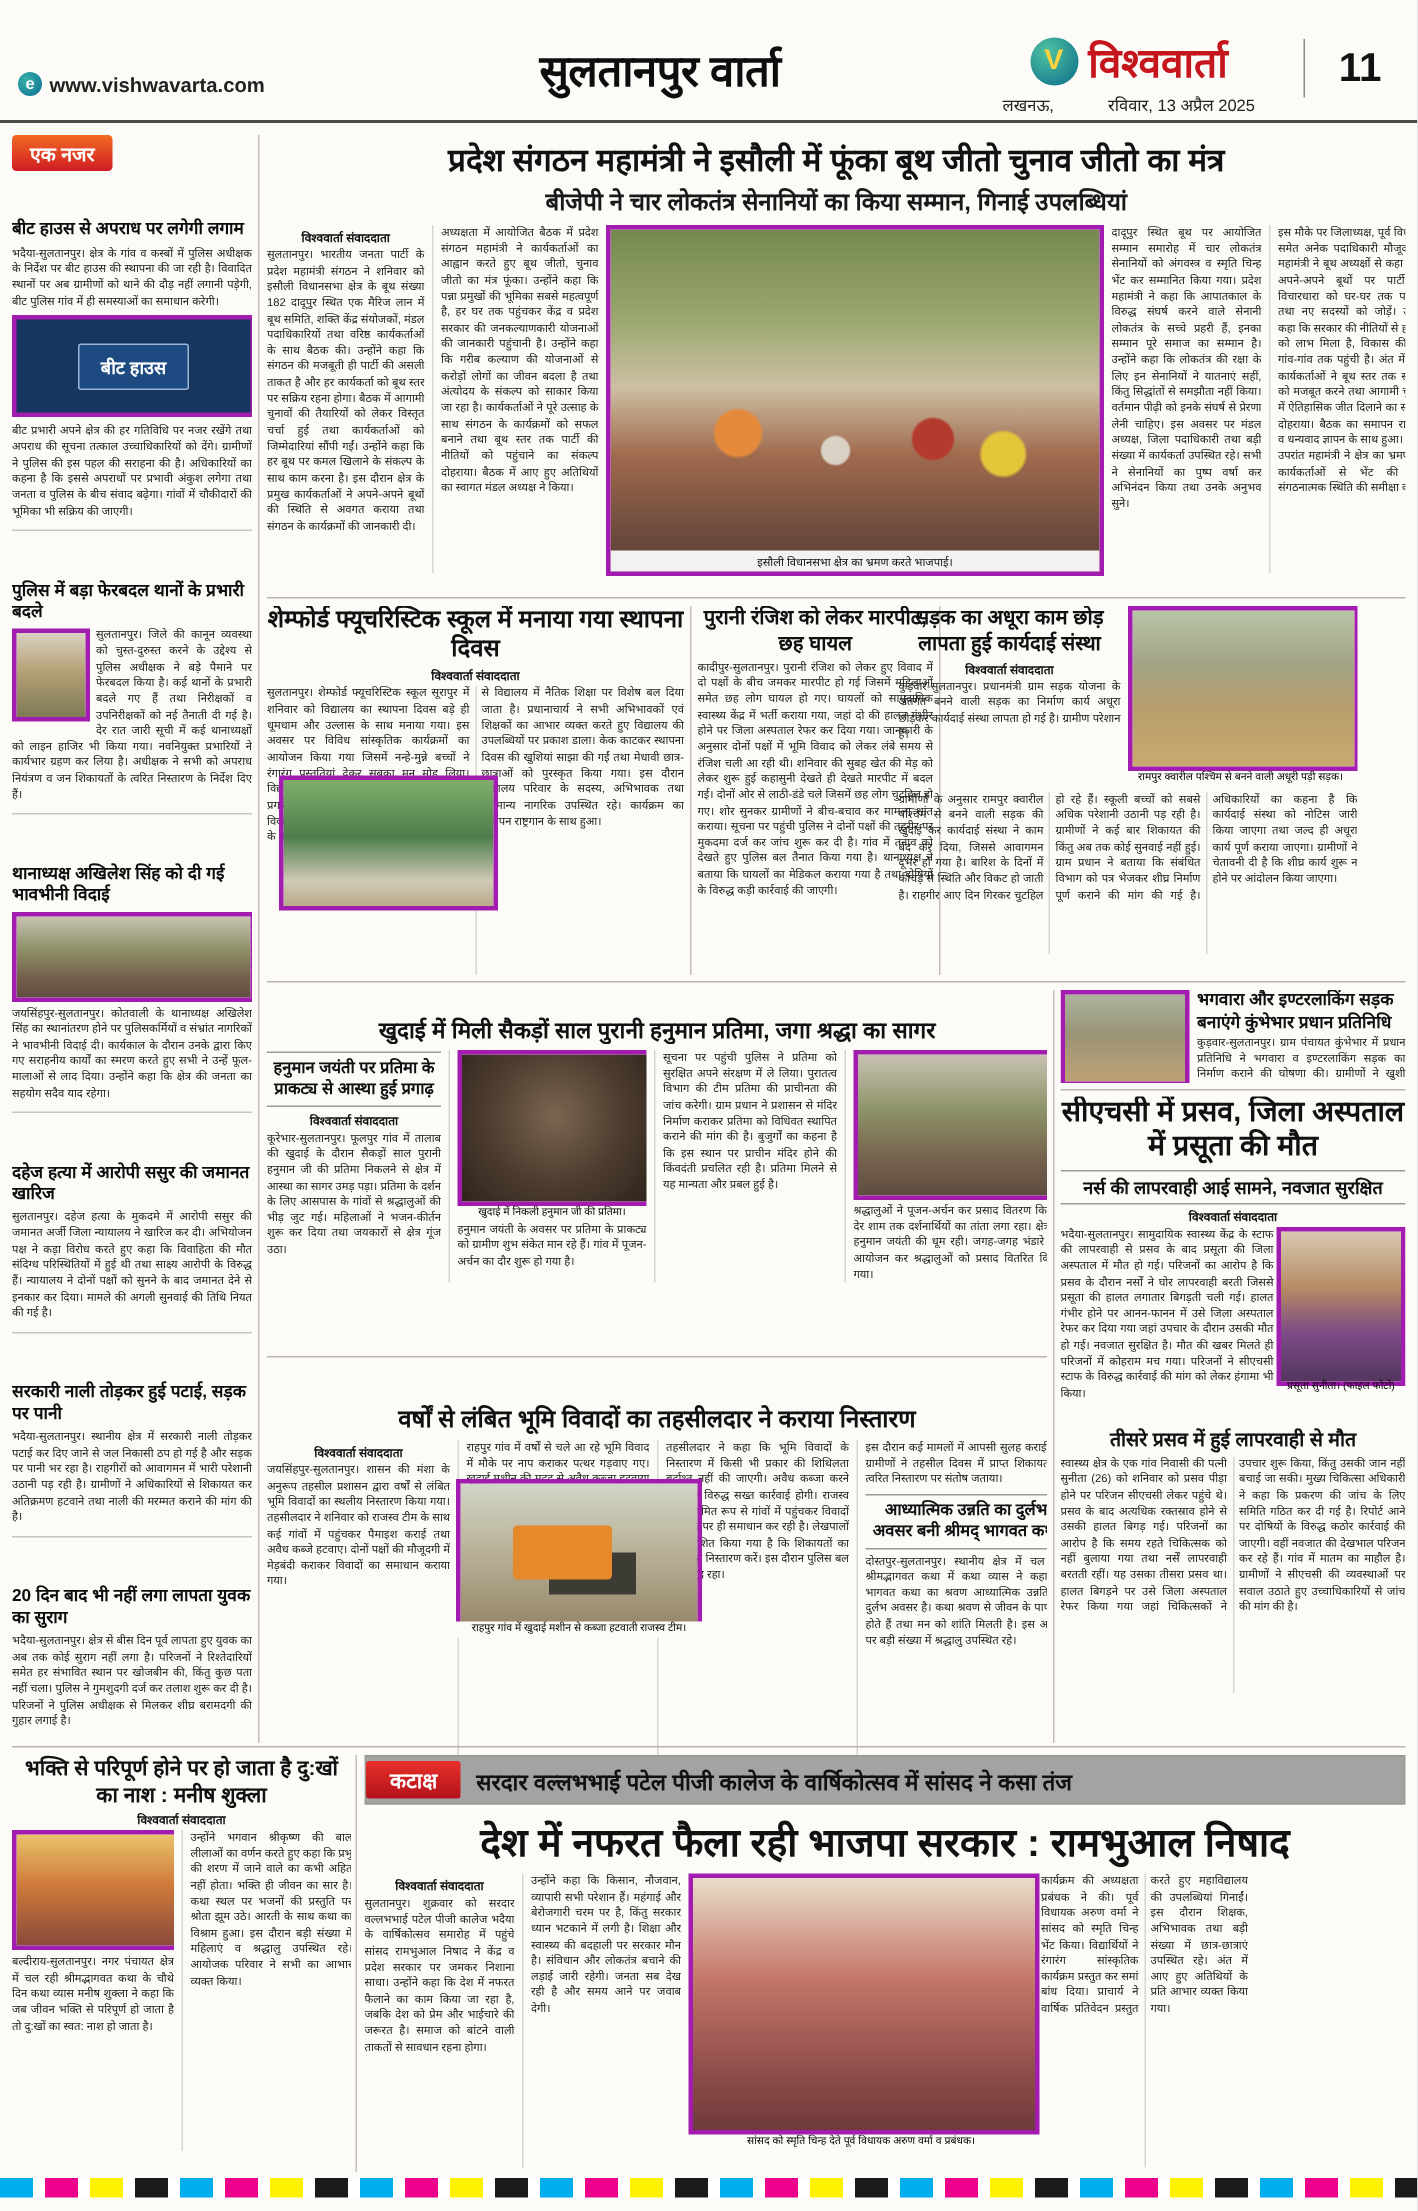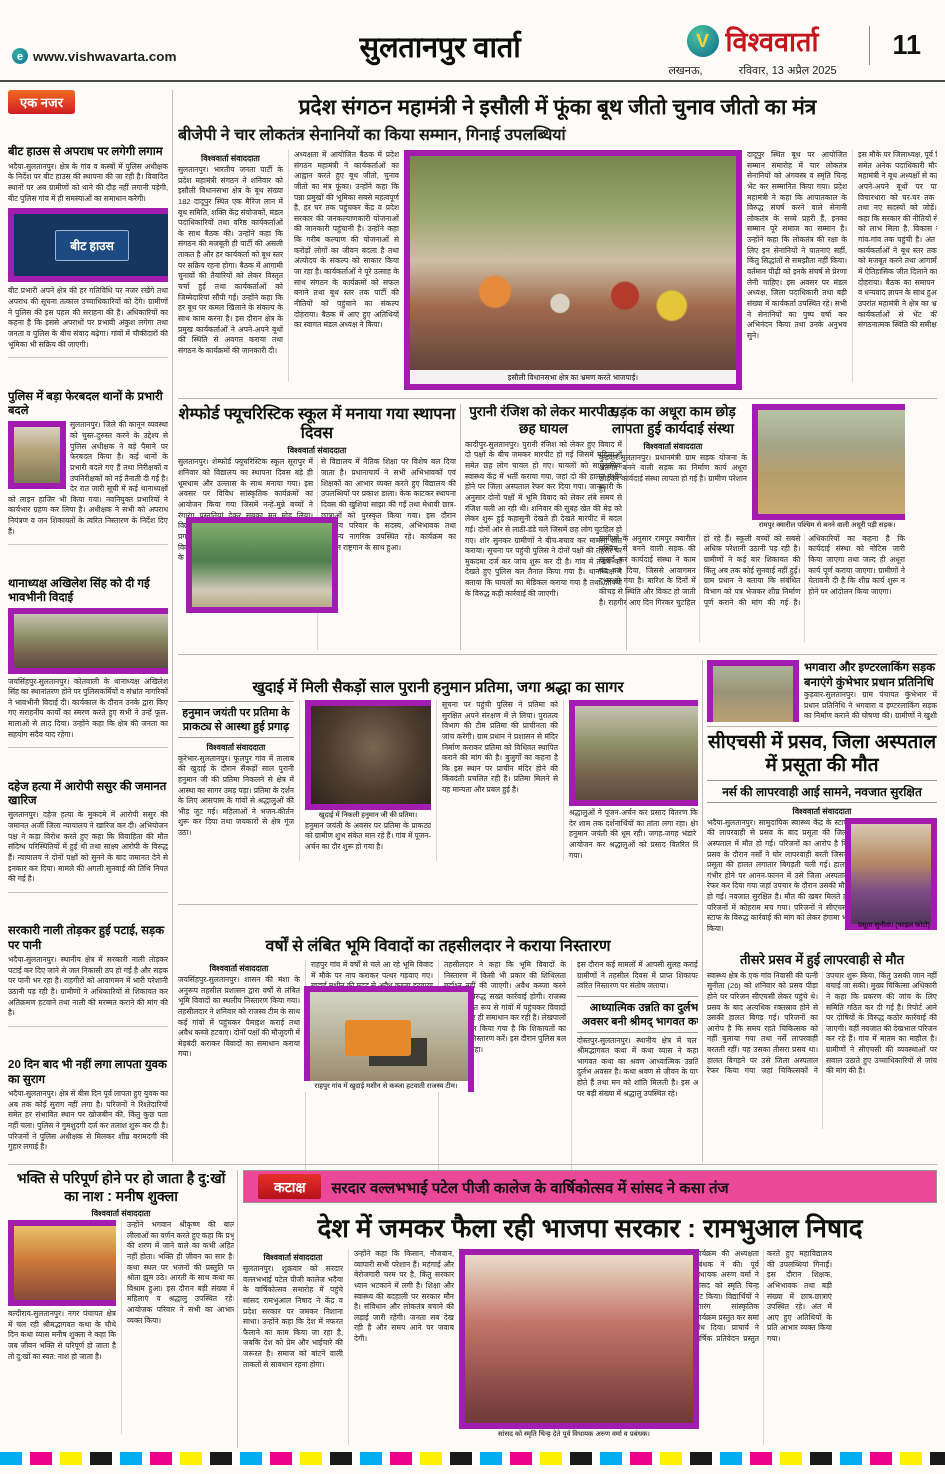--- a/index.html
+++ b/index.html
@@ -36,21 +36,21 @@
   .hdr-rule{position:absolute;left:0;top:80px;width:945px;height:2px;background:#4a4a4a;}
   
   .sidebar{position:absolute;left:8px;top:90px;width:160px;height:1070px;display:flex;
            flex-direction:column;justify-content:space-between;overflow:hidden;}
   .eknazar{align-self:flex-start;background:linear-gradient(180deg,#f26a22,#cf1d24);color:#fff;
            font-size:13px;font-weight:bold;padding:3px 12px;border-radius:3px;}
   .sart{border-bottom:1px solid #c8c5bf;padding:4px 0 7px;}
   .sart:last-child{border-bottom:none;}
   .sh{font-size:11.5px;font-weight:bold;line-height:1.25;margin:0 0 3px;color:#0d0d0d;}
   
-  .photo{border:6px solid #a21caf;position:relative;overflow:hidden;background:#bbb;}
+  .photo{border:3px solid #a21caf;position:relative;overflow:hidden;background:#bbb;}
   .ph-crowd{background:linear-gradient(180deg,#76884f 0%,#9aa86f 26%,#cdbfa3 46%,#a06a4e 66%,#6e4c3e 88%,#5c4036 100%);}
   .ph-crowd:before{content:"";position:absolute;left:10%;top:46%;width:80%;height:34%;
       background:radial-gradient(circle at 20% 40%,#e58a3a 0 7%,transparent 8%),
                  radial-gradient(circle at 45% 55%,#d9d2c4 0 6%,transparent 7%),
                  radial-gradient(circle at 70% 45%,#b33b2e 0 7%,transparent 8%),
                  radial-gradient(circle at 88% 58%,#e5c63a 0 6%,transparent 7%);}
   .ph-sign{background:#16355f;display:flex;align-items:center;justify-content:center;}
   .signboard{background:#1d4a80;border:1px solid #9db6d6;color:#fff;font-size:12px;font-weight:bold;
              padding:6px 14px;border-radius:2px;}
   .ph-police{background:linear-gradient(180deg,#d8d2c2 0%,#b5a177 45%,#7e7a55 100%);}
@@ -62,29 +62,29 @@
   .ph-portrait{background:linear-gradient(180deg,#d9c9b2 0%,#b58a64 38%,#7c4a86 68%,#53365f 100%);}
   .ph-excavator{background:linear-gradient(180deg,#d2d5c6 0%,#b4ac92 55%,#97876a 100%);}
   .ph-excavator:before{content:"";position:absolute;left:22%;top:30%;width:42%;height:38%;
       background:#e6892b;border-radius:3px;box-shadow:20px 14px 0 -4px #3c3c34;}
   .ph-stage{background:linear-gradient(180deg,#e9dcc8 0%,#c4766a 40%,#8e4c49 78%,#6e3a3a 100%);}
   .ph-temple{background:linear-gradient(180deg,#e8c36a 0%,#cf7a3a 45%,#8a4a3a 100%);}
   .pcap{position:absolute;left:0;right:0;bottom:0;background:rgba(255,255,255,.93);
         font-size:7.5px;text-align:center;padding:2px 3px;}
   
   .h-lead{font-size:21px;font-weight:bold;text-align:center;margin:2px 0 3px;white-space:nowrap;overflow:hidden;}
-  .h-sub{font-size:16px;font-weight:bold;margin:0 0 5px;color:#191919;}
+  .h-sub{font-size:16px;font-weight:bold;text-align:center;margin:0 0 5px;color:#191919;}
   .h-md{font-size:16px;font-weight:bold;text-align:center;line-height:1.2;margin:0 0 2px;}
   .h-sm{font-size:13.5px;font-weight:bold;text-align:center;line-height:1.25;margin:0 0 2px;}
   .h-one{font-size:15px;font-weight:bold;text-align:center;white-space:nowrap;overflow:hidden;margin:0 0 4px;}
   .inset-h{font-size:11px;font-weight:bold;text-align:center;line-height:1.3;
            border-top:1px solid #999;border-bottom:1px solid #999;padding:3px 1px;margin:1px 0 3px;}
   .klabel{background:linear-gradient(180deg,#e8302a,#b3121a);color:#fff;font-size:14px;font-weight:bold;
           padding:3px 16px;border-radius:2px;flex:none;}
-  .strap-row{display:flex;align-items:center;gap:10px;border:1px solid #9a978f;padding:3px 14px;background:#ec4899;}
+  .strap-row{display:flex;align-items:center;gap:10px;border:1px solid #9a978f;padding:3px 0;background:#a3a3a3;}
   .strap{font-size:15px;font-weight:bold;}
   .k-h{font-size:26px;font-weight:bold;text-align:center;margin:6px 0 4px;white-space:nowrap;overflow:hidden;}
   .cmyk{position:absolute;left:0;top:1452px;width:945px;height:13px;
         background:repeating-linear-gradient(90deg,#00aeef 0 22px,#ffffff 22px 30px,#ec008c 30px 52px,
         #ffffff 52px 60px,#fff200 60px 82px,#ffffff 82px 90px,#1a1a1a 90px 112px,#ffffff 112px 120px);}
   .floatph{float:left;margin:1px 4px 2px 0;}
 </style>
 </head>
 <body>
 
@@ -308,21 +308,21 @@
     </div>
   </section>
 
   <div class="vl" style="left:237px;top:1170px;height:278px;"></div>
 
   <section class="abs" style="left:243px;top:1170px;width:694px;height:278px;overflow:hidden;">
     <div class="strap-row">
       <span class="klabel">कटाक्ष</span>
       <span class="strap">सरदार वल्लभभाई पटेल पीजी कालेज के वार्षिकोत्सव में सांसद ने कसा तंज</span>
     </div>
-    <h1 class="k-h">देश में जमकर फैला रही भाजपा सरकार : रामभुआल निषाद</h1>
+    <h1 class="k-h">देश में नफरत फैला रही भाजपा सरकार : रामभुआल निषाद</h1>
     <div class="row" style="height:196px;">
       <div class="col" style="width:100px;flex:none;">
         <div class="byline">विश्ववार्ता संवाददाता</div>
         <p class="b">सुलतानपुर। शुक्रवार को सरदार वल्लभभाई पटेल पीजी कालेज भदैया के वार्षिकोत्सव समारोह में पहुंचे सांसद रामभुआल निषाद ने केंद्र व प्रदेश सरकार पर जमकर निशाना साधा। उन्होंने कहा कि देश में नफरत फैलाने का काम किया जा रहा है, जबकि देश को प्रेम और भाईचारे की जरूरत है। समाज को बांटने वाली ताकतों से सावधान रहना होगा।</p>
       </div>
       <div class="col" style="width:100px;flex:none;">
         <p class="b">उन्होंने कहा कि किसान, नौजवान, व्यापारी सभी परेशान हैं। महंगाई और बेरोजगारी चरम पर है, किंतु सरकार ध्यान भटकाने में लगी है। शिक्षा और स्वास्थ्य की बदहाली पर सरकार मौन है। संविधान और लोकतंत्र बचाने की लड़ाई जारी रहेगी। जनता सब देख रही है और समय आने पर जवाब देगी।</p>
       </div>
       <div style="width:230px;flex:none;">
         <div class="photo ph-stage" style="width:228px;height:168px;"></div>

